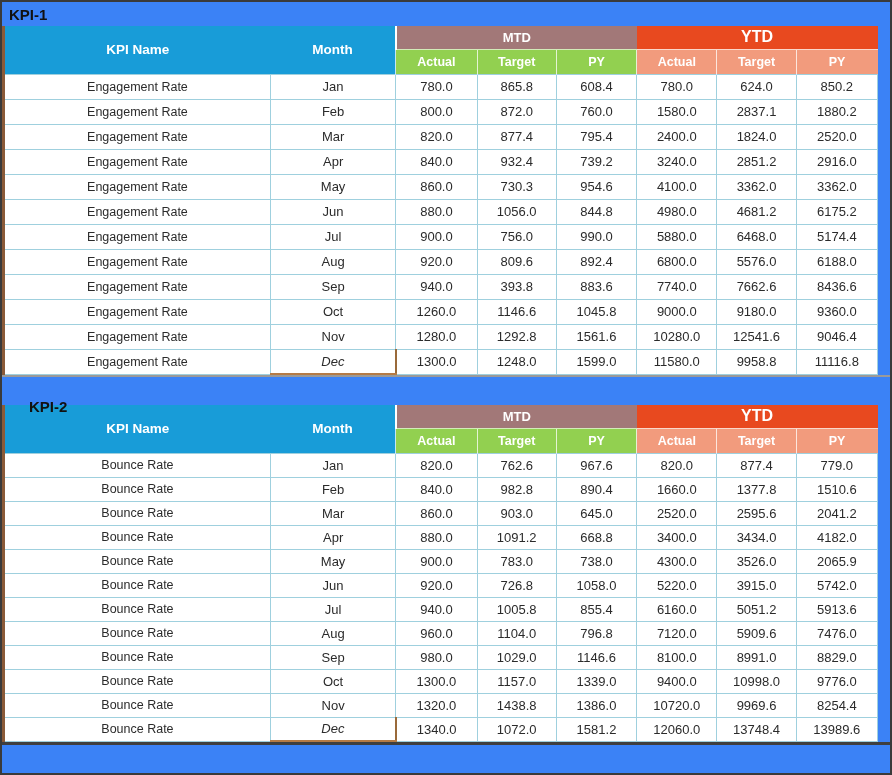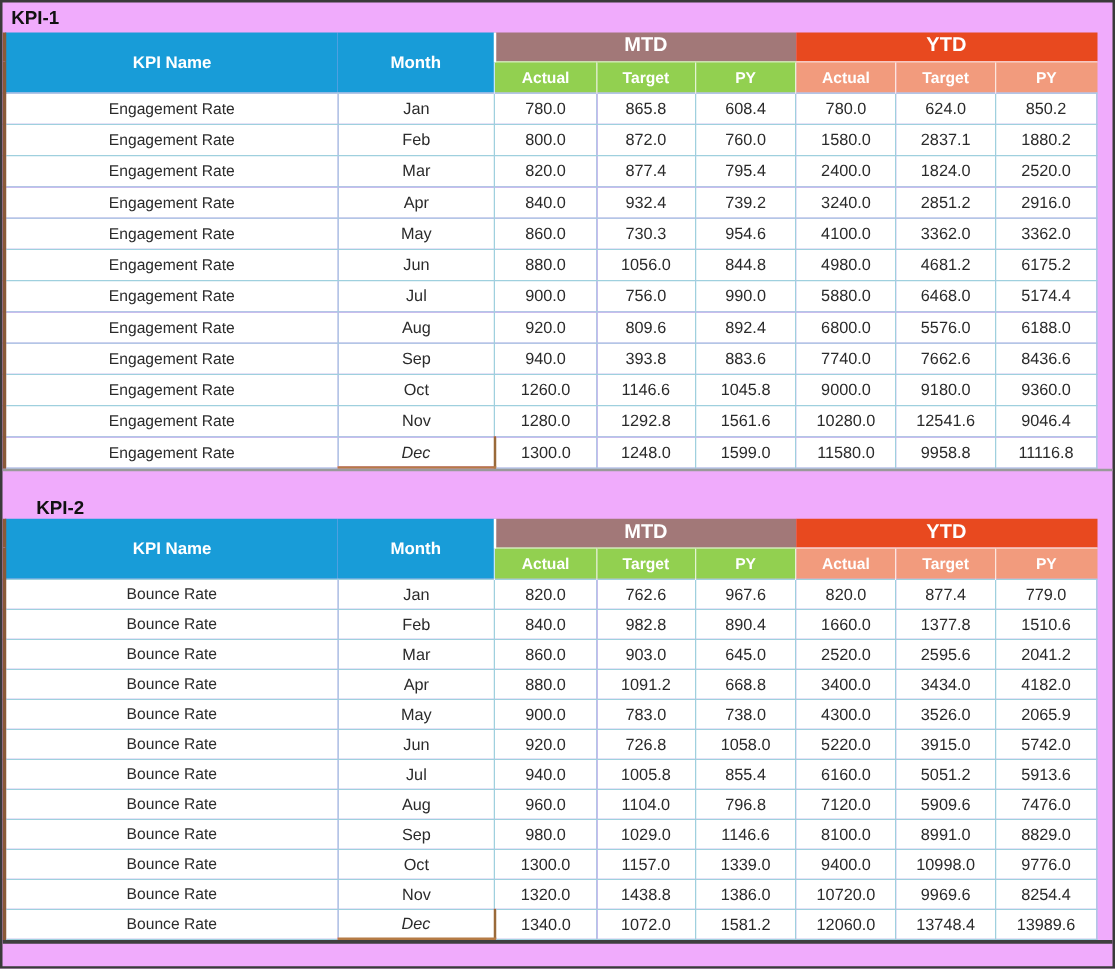--- a/index.html
+++ b/index.html
@@ -3,49 +3,49 @@
 <meta charset="utf-8">
 <style>
   * { margin: 0; padding: 0; box-sizing: border-box; }
   html, body { background: #e8e8e8; }
   body {
     width: 892px; height: 775px;
     font-family: "Liberation Sans", sans-serif;
   }
   .sheet {
     width: 892px; height: 775px;
-    background: #f0abfc;
+    background: #3b82f6;
     border: 2px solid #3a3a3a;
     overflow: hidden;
   }
   .kpi-title {
     font-size: 15px;
     font-weight: bold;
     color: #111111;
     padding: 4px 0 3px 7px;
     height: 24px;
     line-height: 17px;
   }
-  .kpi-section.second .kpi-title { padding-top: 21px; height: 38px; padding-left: 27px; }
+  .kpi-section.second .kpi-title { padding-top: 21px; height: 28px; padding-left: 27px; }
   table {
     border-collapse: collapse;
     table-layout: fixed;
     width: 876px;
     border-left: 3px solid #8a5a38;
   }
   
   th { font-weight: bold; color: #ffffff; padding: 0; }
   th.blue-h {
     background: #189cd8;
     font-size: 13.5px;
     border: none;
   }
   th.group-mtd {
     background: #a27878;
-    font-size: 16px;
+    font-size: 13px;
     height: 20px;
     border-left: 2px solid #ffffff;
   }
   th.group-ytd {
     background: #e8491f;
     font-size: 16px;
     height: 23px;
   }
   th.sub-mtd {
     background: #92d050;

